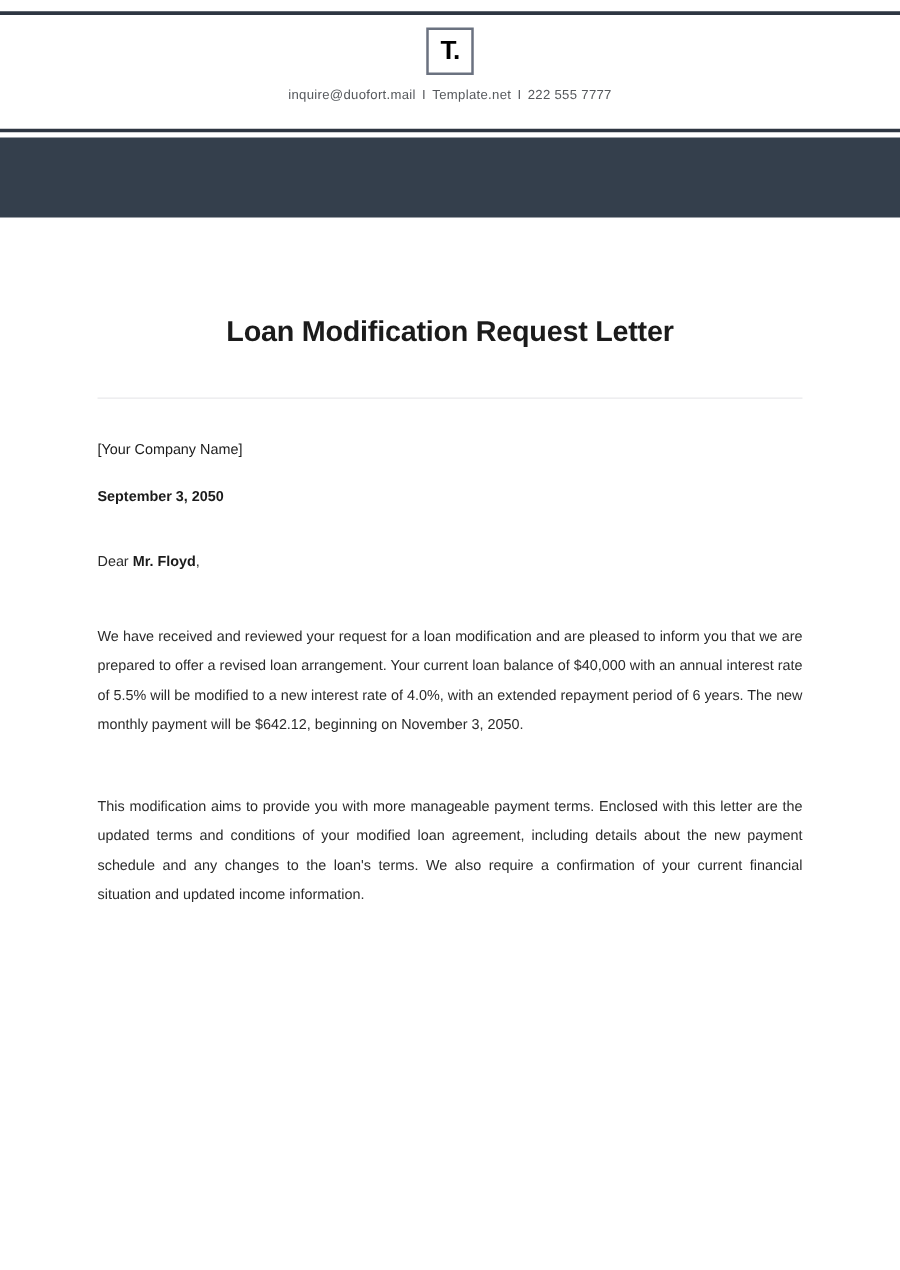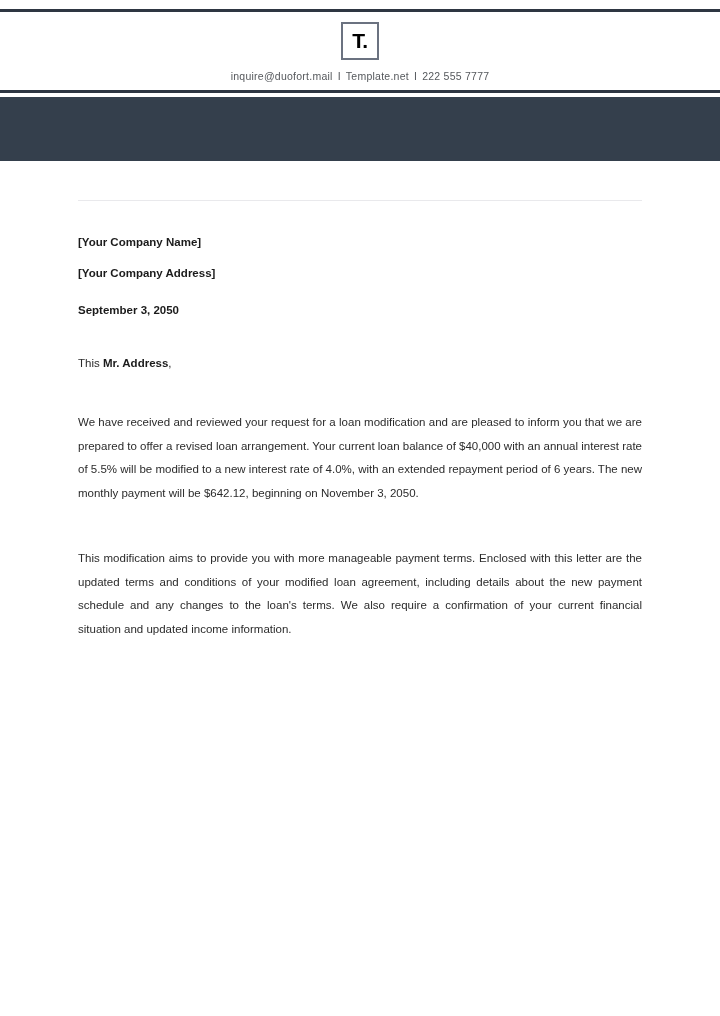--- a/index.html
+++ b/index.html
@@ -54,21 +54,21 @@
     color: #000000;
     line-height: 1;
     padding-bottom: 1px;
   }
 
   .contact-line {
     text-align: center;
     font-size: 10.5px;
     color: #55585c;
     letter-spacing: 0.25px;
-    padding-bottom: 8px;
+    padding-bottom: 21px;
   }
 
   .contact-sep {
     padding: 0 5px;
     color: #55585c;
   }
 
   .rule-under-contact {
     height: 3px;
     background: #2e3642;
@@ -98,21 +98,21 @@
   .title-divider {
     height: 1px;
     background: #e9e9ec;
     margin-top: 39px;
   }
 
   .sender-block { margin-top: 36px; }
 
   .field-line {
     font-size: 11.5px;
-    font-weight: 700;
+    font-weight: 400;
     color: #1b1b1b;
     line-height: 1;
     margin-bottom: 19px;
   }
 
   .date-line {
     font-size: 11.5px;
     font-weight: 700;
     color: #1b1b1b;
     line-height: 1;
@@ -163,32 +163,32 @@
     <span>inquire@duofort.mail</span><span class="contact-sep">I</span><span>Template.net</span><span class="contact-sep">I</span><span>222 555 7777</span>
   </div>
 
   <div class="rule-under-contact"></div>
   <div class="gap-white"></div>
   <div class="navy-band"></div>
 </div>
 
 <div class="doc">
 
+  <h1 class="doc-title">Loan Modification Request Letter</h1>
 
   <div class="title-divider"></div>
 
   <div class="sender-block">
     <div class="field-line">[Your Company Name]</div>
-    <div class="field-line">[Your Company Address]</div>
   </div>
 
   <div class="date-line">September 3, 2050</div>
 
   <div class="recipient-block">
   </div>
 
-  <div class="salutation"><span>This </span><strong>Mr. Address</strong><span>,</span></div>
+  <div class="salutation"><span>Dear </span><strong>Mr. Floyd</strong><span>,</span></div>
 
   <p class="body-par">We have received and reviewed your request for a loan modification and are pleased to inform you that we are prepared to offer a revised loan arrangement. Your current loan balance of $40,000 with an annual interest rate of 5.5% will be modified to a new interest rate of 4.0%, with an extended repayment period of 6 years. The new monthly payment will be $642.12, beginning on November 3, 2050.</p>
 
   <p class="body-par">This modification aims to provide you with more manageable payment terms. Enclosed with this letter are the updated terms and conditions of your modified loan agreement, including details about the new payment schedule and any changes to the loan's terms. We also require a confirmation of your current financial situation and updated income information.</p>
 
 </div>
 
 </body></html>

